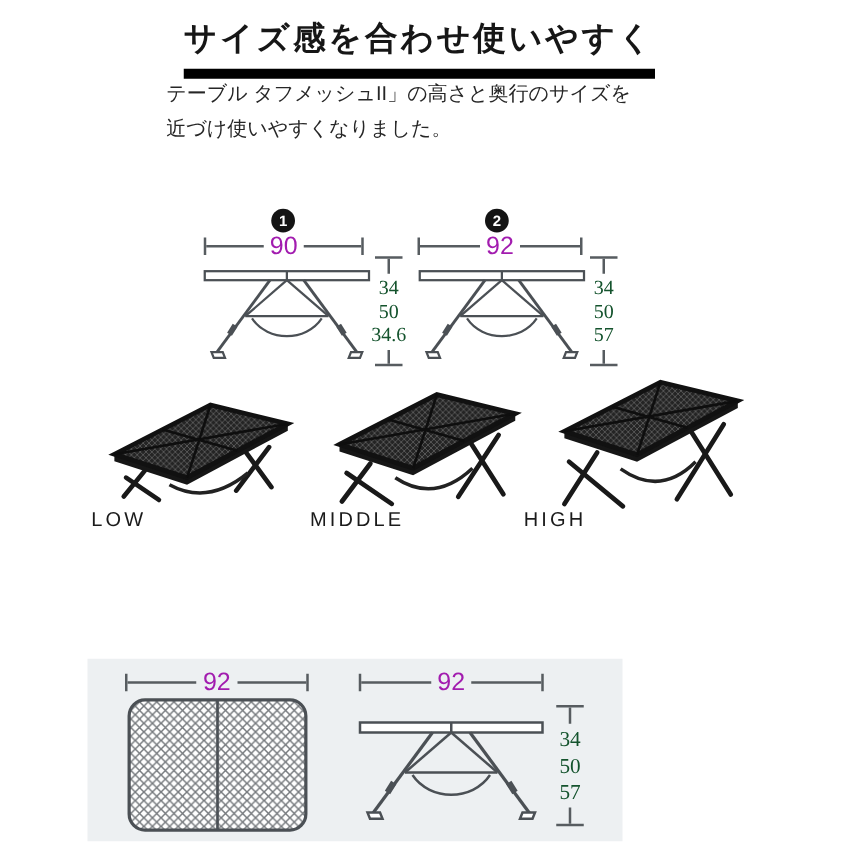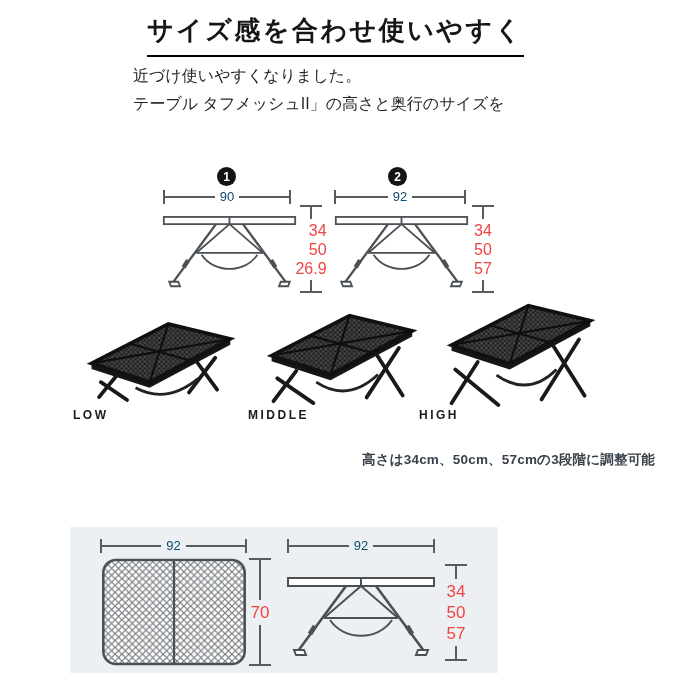--- a/index.html
+++ b/index.html
@@ -10,64 +10,64 @@
   }
   html,body{margin:0;padding:0;background:#fff;}
   #stage{
     position:relative;width:680px;height:680px;background:#fff;overflow:hidden;
     font-family:"Liberation Sans",sans-serif;color:var(--ink);
   }
   
   .title{
     position:absolute;left:147px;top:13px;
     font-size:26px;font-weight:bold;letter-spacing:2.5px;color:#161616;
-    border-bottom:2px solid #000000;padding-bottom:7px;white-space:nowrap;
+    border-bottom:8px solid #000000;padding-bottom:7px;white-space:nowrap;
   }
   
   .para{position:absolute;left:133px;top:62px;width:430px;font-size:16px;line-height:27.5px;color:#262626;}
   .para .pline{white-space:nowrap;}
   .badge{
     display:inline-flex;align-items:center;justify-content:center;
     width:17px;height:17px;border-radius:50%;background:#141414;color:#fff;
     font-size:11px;font-weight:bold;vertical-align:-2px;margin:0 2px;
   }
   .badge.big{width:19px;height:19px;font-size:12px;margin:0;}
   
   .wdim{position:absolute;display:flex;align-items:center;height:14px;}
   .wdim .etick{width:2px;height:14px;background:var(--line);}
   .wdim .seg{flex:1;height:1.5px;background:var(--line);}
-  .wdim .lbl{padding:0 5px;font-size:13px;color:#0c4a6e;line-height:14px;}
+  .wdim .lbl{padding:0 5px;font-size:20px;color:#a21caf;line-height:14px;}
   .hdim{position:absolute;display:flex;flex-direction:column;align-items:center;}
   .hdim .etick{height:2px;width:22px;background:var(--line);}
   .hdim .seg{flex:1;width:1.5px;background:var(--line);}
-  .hdim .lbls{text-align:right;font-size:16px;line-height:19px;color:#ef4444;padding:2px 0;}
+  .hdim .lbls{text-align:center;font-size:16px;line-height:19px;color:#14532d;padding:2px 0;font-family:Liberation Serif, serif;}
   .hdim.bigtxt .lbls{font-size:17px;line-height:21px;}
   
   .photo-label{
-    position:absolute;font-size:12px;font-weight:bold;letter-spacing:2.5px;color:#1b1b1b;
+    position:absolute;font-size:16px;font-weight:normal;letter-spacing:2.5px;color:#1b1b1b;
   }
   
   .caption{
     position:absolute;left:362px;top:451px;font-size:13.5px;font-weight:bold;
     color:var(--caption);letter-spacing:0.2px;white-space:nowrap;
   }
   
   .panel{position:absolute;left:70px;top:527px;width:428px;height:146px;background:var(--panel-bg);}
   svg{position:absolute;overflow:visible;}
 </style>
 </head>
 <body>
 
 <div id="stage">
 
   <div class="title">サイズ感を合わせ使いやすく</div>
 
   <div class="para">
+    <div class="pline">テーブル タフメッシュII」の高さと奥行のサイズを</div>
     <div class="pline">近づけ使いやすくなりました。</div>
-    <div class="pline">テーブル タフメッシュII」の高さと奥行のサイズを</div>
   </div>
 
   <svg width="0" height="0" style="position:absolute">
     <defs>
       <pattern id="xhatch" width="7" height="7" patternUnits="userSpaceOnUse">
         <rect width="7" height="7" fill="#ffffff"></rect>
         <path d="M0,0 L7,7 M7,0 L0,7" stroke="#75797d" stroke-width="1.2"></path>
       </pattern>
       <pattern id="darkmesh" width="5" height="5" patternUnits="userSpaceOnUse">
         <rect width="5" height="5" fill="#242424"></rect>
@@ -103,21 +103,21 @@
   </div>
   <svg style="left:162px;top:205px;" width="135" height="86" viewBox="0 0 150 95">
       <use href="#tableFront"></use>
     </svg>
   <div class="hdim" style="left:294px;top:205px;width:34px;height:88px;">
     <div class="etick"></div>
       <div class="seg"></div>
     <div class="lbls">
       <div>34</div>
       <div>50</div>
-      <div>26.9</div>
+      <div>34.6</div>
     </div>
     <div class="seg"></div>
       <div class="etick"></div>
   </div>
 
   <div class="badge big" style="position:absolute;left:388px;top:167px;">2</div>
   <div class="wdim" style="left:334px;top:190px;width:132px;">
     <div class="etick"></div>
       <div class="seg"></div>
     <div class="lbl">92</div>
@@ -186,44 +186,34 @@
     <polygon points="8,58 70,78 156,32 156,26 70,72 8,52" fill="#161616"></polygon>
     <polygon points="8,52 90,10 156,26 70,72" fill="url(#darkmesh)" stroke="#111" stroke-width="4"></polygon>
     <g stroke="#0e0e0e" stroke-width="2.2">
       <line x1="90" y1="10" x2="70" y2="72"></line>
         <line x1="8" y1="52" x2="156" y2="26"></line>
       <line x1="49" y1="31" x2="113" y2="49"></line>
     </g>
   </svg>
   <div class="photo-label" style="left:419px;top:408px;">HIGH</div>
 
-  <div class="caption">高さは34cm、50cm、57cmの3段階に調整可能</div>
 
   <div class="panel"></div>
 
   <div class="wdim" style="left:100px;top:539px;width:147px;">
     <div class="etick"></div>
       <div class="seg"></div>
     <div class="lbl">92</div>
     <div class="seg"></div>
       <div class="etick"></div>
   </div>
   <svg style="left:100px;top:558px;" width="148" height="108" viewBox="0 0 148 110">
     <rect x="2" y="2" width="144" height="106" rx="13" fill="url(#xhatch)" stroke="#4b5055" stroke-width="2.6"></rect>
     <line x1="74" y1="2" x2="74" y2="108" stroke="#4b5055" stroke-width="2.2"></line>
   </svg>
-  <div class="hdim bigtxt" style="left:248px;top:558px;width:24px;height:108px;">
-    <div class="etick"></div>
-      <div class="seg"></div>
-    <div class="lbls">
-      <div>70</div>
-    </div>
-    <div class="seg"></div>
-      <div class="etick"></div>
-  </div>
 
   <div class="wdim" style="left:287px;top:539px;width:148px;">
     <div class="etick"></div>
       <div class="seg"></div>
     <div class="lbl">92</div>
     <div class="seg"></div>
       <div class="etick"></div>
   </div>
   <svg style="left:286px;top:564px;" width="150" height="97" viewBox="0 0 150 95">
       <use href="#tableFront"></use>

